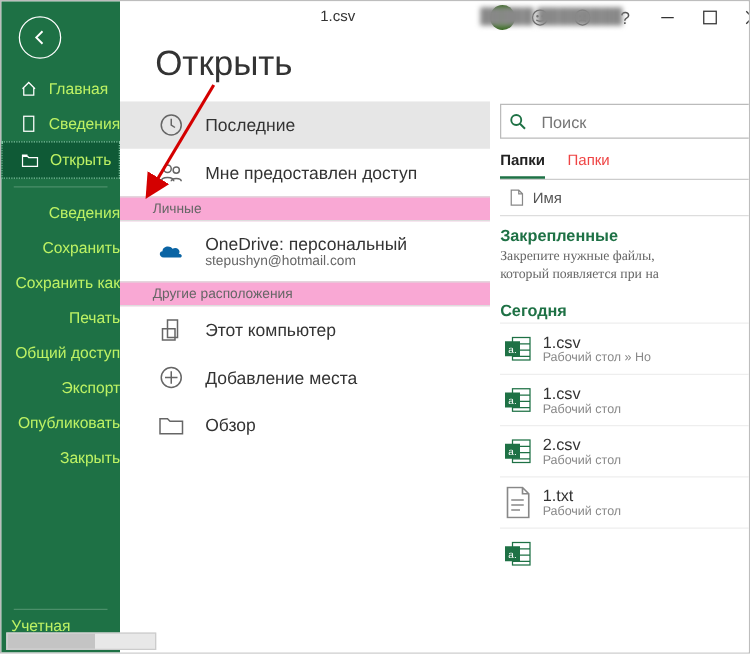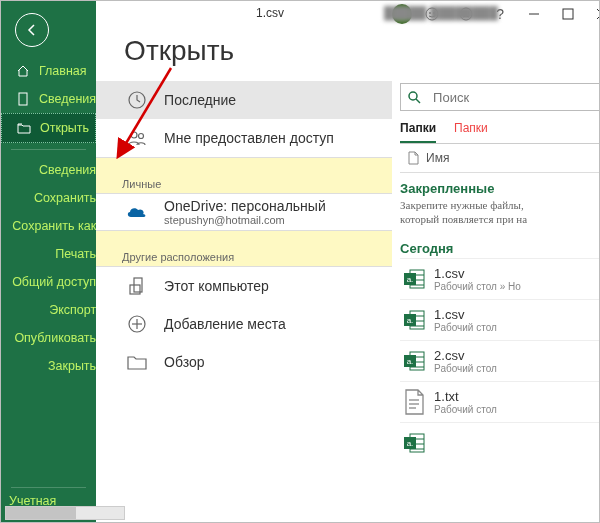--- a/index.html
+++ b/index.html
@@ -23,23 +23,23 @@
   .title-icons{display:flex;align-items:center;gap:10px;margin-left:4px;}
   .title-icons span,.win-btn{display:flex;align-items:center;justify-content:center;width:24px;height:20px;color:#555;cursor:pointer;}
   .page-title{font-size:28px;font-weight:400;color:#333;margin:8px 0 14px 28px;}
   .columns{flex:1;display:flex;overflow:hidden;}
   .col-sources{width:296px;display:flex;flex-direction:column;}
   .src-item{display:flex;align-items:center;height:38px;padding-left:26px;cursor:pointer;}
   .src-item .ic{width:30px;height:30px;margin-right:12px;display:flex;align-items:center;justify-content:center;color:#666;}
   .src-item.selected{background:#e6e6e6;}
   .src-item .lbl{font-size:14px;color:#333;}
   .src-item .sub{font-size:11px;color:#666;}
-  .src-item.twoline{height:36px;}
+  .src-item.twoline{height:48px;}
   .src-item.twoline .txt{display:flex;flex-direction:column;}
-  .group-hdr{font-size:11px;color:#666;background:#fef9c3;border-top:1px solid #ddd;border-bottom:1px solid #ddd;padding:20px 0 3px 26px;}
+  .group-hdr{font-size:11px;color:#666;background:#f9a8d4;border-top:1px solid #ddd;border-bottom:1px solid #ddd;padding:3px 0 3px 26px;}
   
   .col-files{flex:1;display:flex;flex-direction:column;padding-left:8px;overflow:hidden;}
   .search{display:flex;align-items:center;border:1px solid #bbb;height:26px;margin:2px 2px 6px 0;padding:0 6px;}
   .search svg{margin-right:10px;stroke:#1e7145;}
   .search input{border:none;outline:none;font-size:13px;flex:1;color:#666;}
   .tabs{display:flex;gap:18px;border-bottom:1px solid #ccc;margin-right:2px;}
   .tab{font-size:12px;color:#ef4444;padding:4px 0 6px 0;cursor:pointer;}
   .tab.active{font-weight:700;color:#222;border-bottom:2px solid #1e7145;}
   .tbl-hdr{display:flex;align-items:center;height:28px;border-bottom:1px solid #ddd;color:#555;}
   .tbl-hdr .ic{width:26px;display:flex;justify-content:center;}

